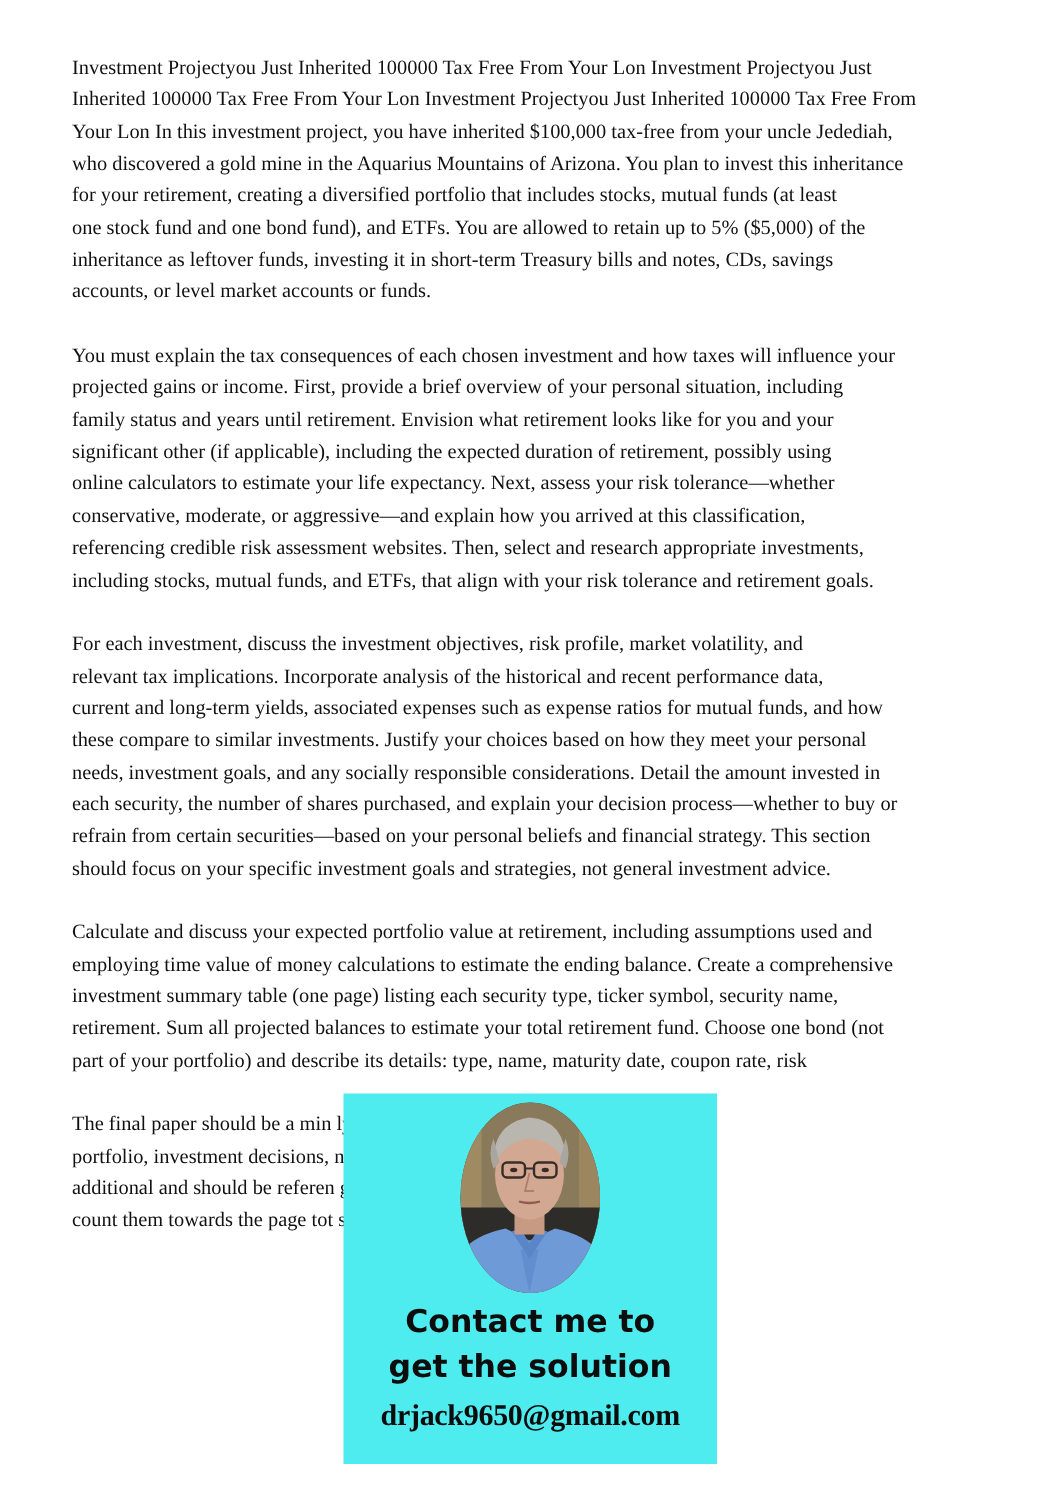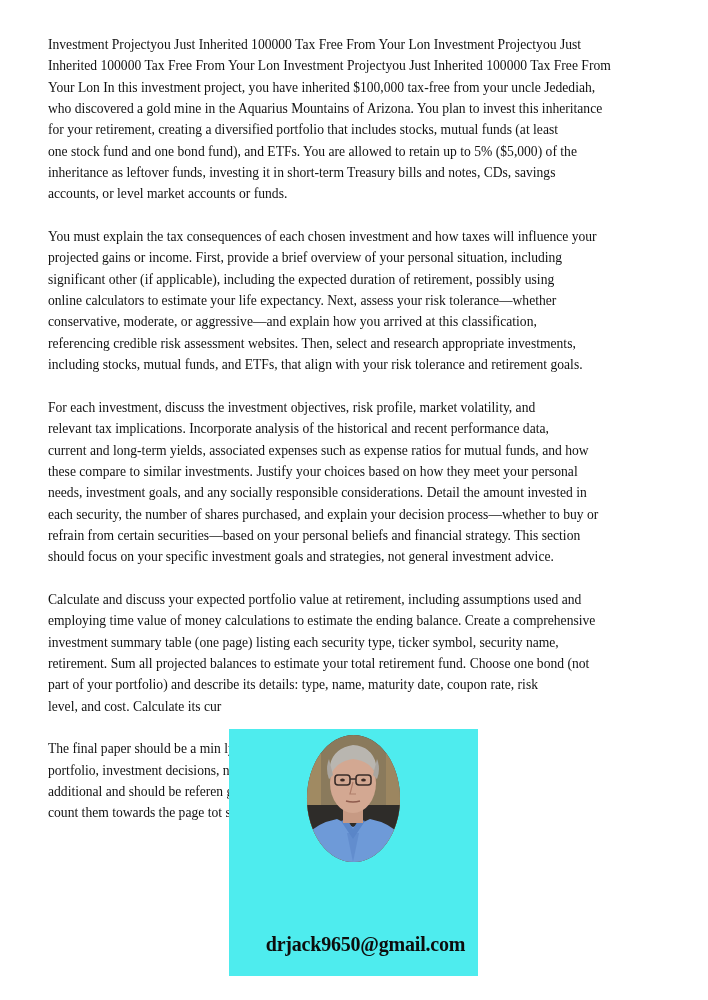--- a/index.html
+++ b/index.html
@@ -66,21 +66,21 @@
     font-family: "DejaVu Sans", "Liberation Sans", sans-serif;
     font-weight: bold;
     font-size: 21px;
     line-height: 30px;
     color: #0d0d0d;
     top: 137px;
   }
   .promo-heading .hline { display: block; }
   .promo-email {
     position: absolute;
-    left: 12px;
+    left: 0;
     width: 249px;
     top: 202px;
     text-align: center;
     font-family: "Liberation Serif", "DejaVu Serif", serif;
     font-weight: bold;
     font-size: 20px;
     line-height: 26px;
     color: #0d0d0d;
     letter-spacing: -0.2px;
   }
@@ -98,20 +98,21 @@
       <span class="line">who discovered a gold mine in the Aquarius Mountains of Arizona. You plan to invest this inheritance</span>
       <span class="line">for your retirement, creating a diversified portfolio that includes stocks, mutual funds (at least</span>
       <span class="line">one stock fund and one bond fund), and ETFs. You are allowed to retain up to 5% ($5,000) of the</span>
       <span class="line">inheritance as leftover funds, investing it in short-term Treasury bills and notes, CDs, savings</span>
       <span class="line">accounts, or level market accounts or funds.</span>
     </p>
 
     <p class="para">
       <span class="line">You must explain the tax consequences of each chosen investment and how taxes will influence your</span>
       <span class="line">projected gains or income. First, provide a brief overview of your personal situation, including</span>
+      <span class="line">family status and years until retirement. Envision what retirement looks like for you and your</span>
       <span class="line">significant other (if applicable), including the expected duration of retirement, possibly using</span>
       <span class="line">online calculators to estimate your life expectancy. Next, assess your risk tolerance—whether</span>
       <span class="line">conservative, moderate, or aggressive—and explain how you arrived at this classification,</span>
       <span class="line">referencing credible risk assessment websites. Then, select and research appropriate investments,</span>
       <span class="line">including stocks, mutual funds, and ETFs, that align with your risk tolerance and retirement goals.</span>
     </p>
 
     <p class="para">
       <span class="line">For each investment, discuss the investment objectives, risk profile, market volatility, and</span>
       <span class="line">relevant tax implications. Incorporate analysis of the historical and recent performance data,</span>
@@ -122,21 +123,20 @@
       <span class="line">refrain from certain securities—based on your personal beliefs and financial strategy. This section</span>
       <span class="line">should focus on your specific investment goals and strategies, not general investment advice.</span>
     </p>
 
     <p class="para">
       <span class="line">Calculate and discuss your expected portfolio value at retirement, including assumptions used and</span>
       <span class="line">employing time value of money calculations to estimate the ending balance. Create a comprehensive</span>
       <span class="line">investment summary table (one page) listing each security type, ticker symbol, security name,</span>
       <span class="line">retirement. Sum all projected balances to estimate your total retirement fund. Choose one bond (not</span>
       <span class="line">part of your portfolio) and describe its details: type, name, maturity date, coupon rate, risk</span>
-      <span class="line">level, and cost. Calculate its cur</span>
     </p>
 
     <p class="para">
       <span class="line">The final paper should be a min                                                                 ly discussing your</span>
       <span class="line">portfolio, investment decisions,                                                                 ns. Charts and graphs are</span>
       <span class="line">additional and should be referen                                                                 g documents but do not</span>
       <span class="line">count them towards the page tot                                                                 st five credible</span>
     </p>
   </div>
 
@@ -166,16 +166,20 @@
         <line x1="43" y1="44" x2="49" y2="44" stroke="#3a2c28" stroke-width="1.4"></line>
 
         <ellipse cx="35.5" cy="45" rx="2.4" ry="1.5" fill="#3b2a24"></ellipse>
         <ellipse cx="56.5" cy="45" rx="2.4" ry="1.5" fill="#3b2a24"></ellipse>
 
         <path d="M46 47 L43 59 L49 59" fill="none" stroke="#b07e6a" stroke-width="1.2"></path>
         <path d="M39 66 Q46 68 53 66" fill="none" stroke="#8e5b4d" stroke-width="1.5"></path>
       </svg>
     </div>
 
+    <div class="promo-heading">
+      <span class="hline">Contact me to</span>
+      <span class="hline">get the solution</span>
+    </div>
 
     <div class="promo-email">drjack9650@gmail.com</div>
   </div>
 </div>
 
 </body></html>

